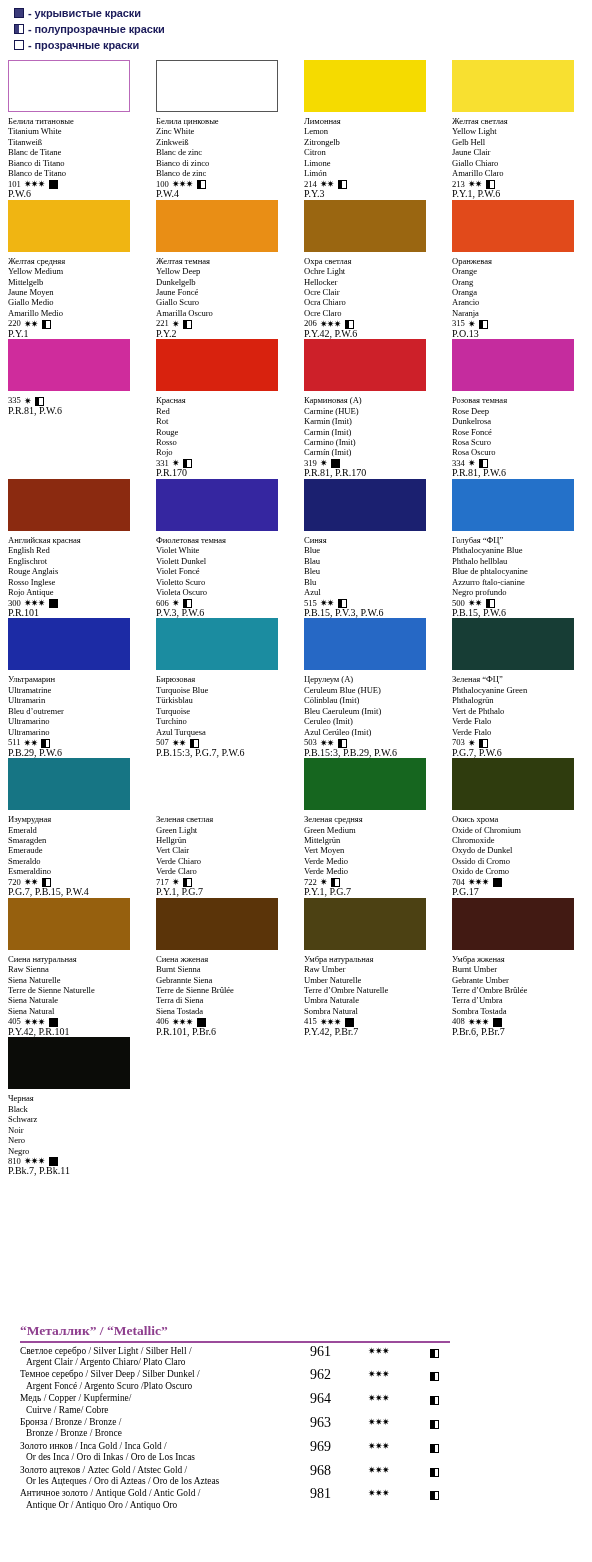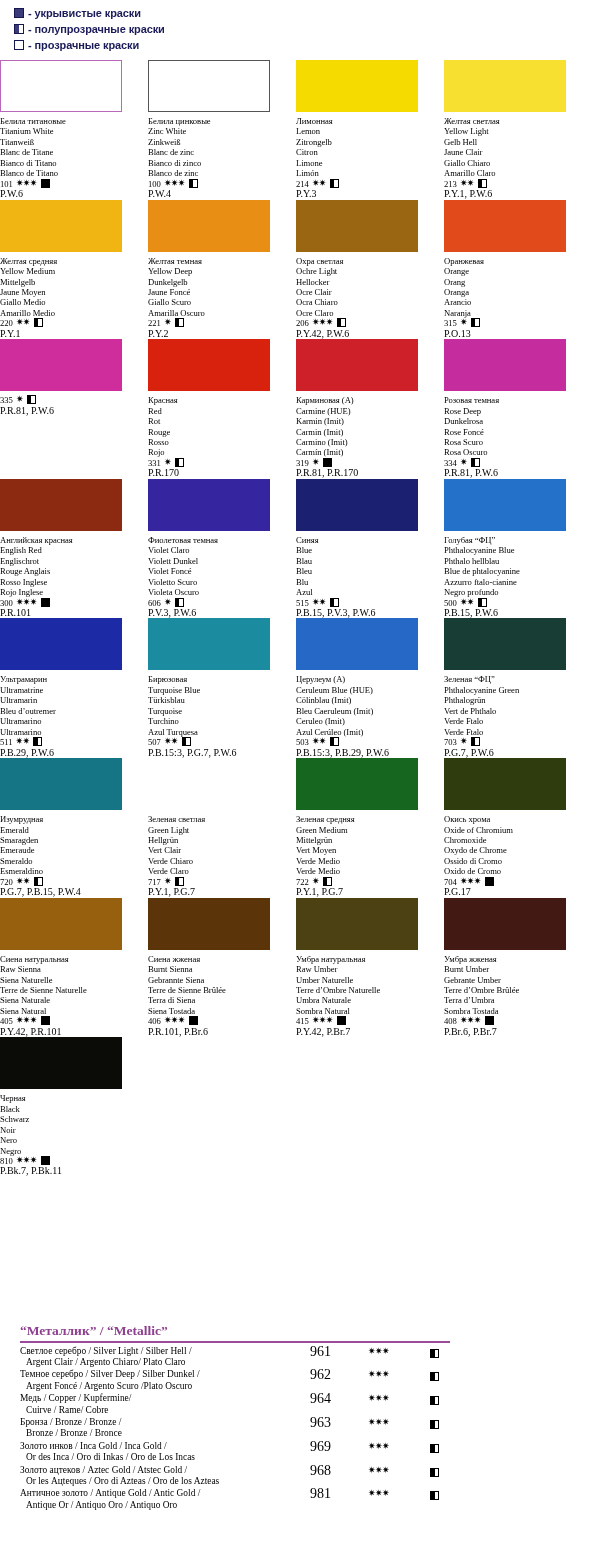--- a/index.html
+++ b/index.html
@@ -89,42 +89,42 @@
     top: 60px;
     width: 592px;
   }
   .grid-row {
     display: flex;
     width: 592px;
   }
   .cell {
     width: 148px;
     box-sizing: border-box;
-    padding-left: 0;
+    padding-left: 8px;
     padding-right: 4px;
   }
   .swatch {
     width: 122px;
     height: 52px;
     box-sizing: border-box;
     margin-bottom: 4px;
   }
   .swatch.outlined {
     background: #ffffff;
   }
   .names {
     font-size: 8.6px;
     line-height: 10.45px;
     font-family: "Liberation Serif", "DejaVu Serif", serif;
     white-space: nowrap;
     letter-spacing: -0.05px;
   }
   .codeline {
     display: flex;
-    align-items: flex-start;
+    align-items: flex-end;
     font-size: 8.6px;
     line-height: 10.45px;
     height: 10.45px;
     white-space: nowrap;
   }
   .codeline .num { margin-right: 3px; }
   .stars {
     letter-spacing: -0.6px;
     font-size: 9px;
     margin-right: 4px;
@@ -411,34 +411,34 @@
     </div>
     <div class="grid-row">
       <div class="cell">
         <div class="swatch" style="background: rgb(139, 42, 16);"></div>
         <div class="names">
           <div>Английская красная</div>
           <div>English Red</div>
           <div>Englischrot</div>
           <div>Rouge Anglais</div>
           <div>Rosso Inglese</div>
-          <div>Rojo Inglese</div>
+          <div>Rojo Antique</div>
         </div>
         <div class="codeline">
           <span class="num">300</span>
           <span class="stars">✷✷✷</span>
           <span class="mkb opaque"></span>
         </div>
         <div class="pigment">P.R.101</div>
       </div>
       <div class="cell">
         <div class="swatch" style="background: rgb(53, 38, 160);"></div>
         <div class="names">
           <div>Фиолетовая  темная</div>
-          <div>Violet Claro</div>
+          <div>Violet White</div>
           <div>Violett Dunkel</div>
           <div>Violet Foncé</div>
           <div>Violetto Scuro</div>
           <div>Violeta Oscuro</div>
         </div>
         <div class="codeline">
           <span class="num">606</span>
           <span class="stars">✷</span>
           <span class="mkb semi"></span>
         </div>
@@ -600,21 +600,21 @@
           <span class="mkb semi"></span>
         </div>
         <div class="pigment">P.Y.1, P.G.7</div>
       </div>
       <div class="cell">
         <div class="swatch" style="background: rgb(47, 60, 14);"></div>
         <div class="names">
           <div>Окись хрома</div>
           <div>Oxide of Chromium</div>
           <div>Chromoxide</div>
-          <div>Oxydo  de Chrome</div>
+          <div>Oxydo  de Dunkel</div>
           <div>Ossido di Cromo</div>
           <div>Oxido de Cromo</div>
         </div>
         <div class="codeline">
           <span class="num">704</span>
           <span class="stars">✷✷✷</span>
           <span class="mkb opaque"></span>
         </div>
         <div class="pigment">P.G.17</div>
       </div>

